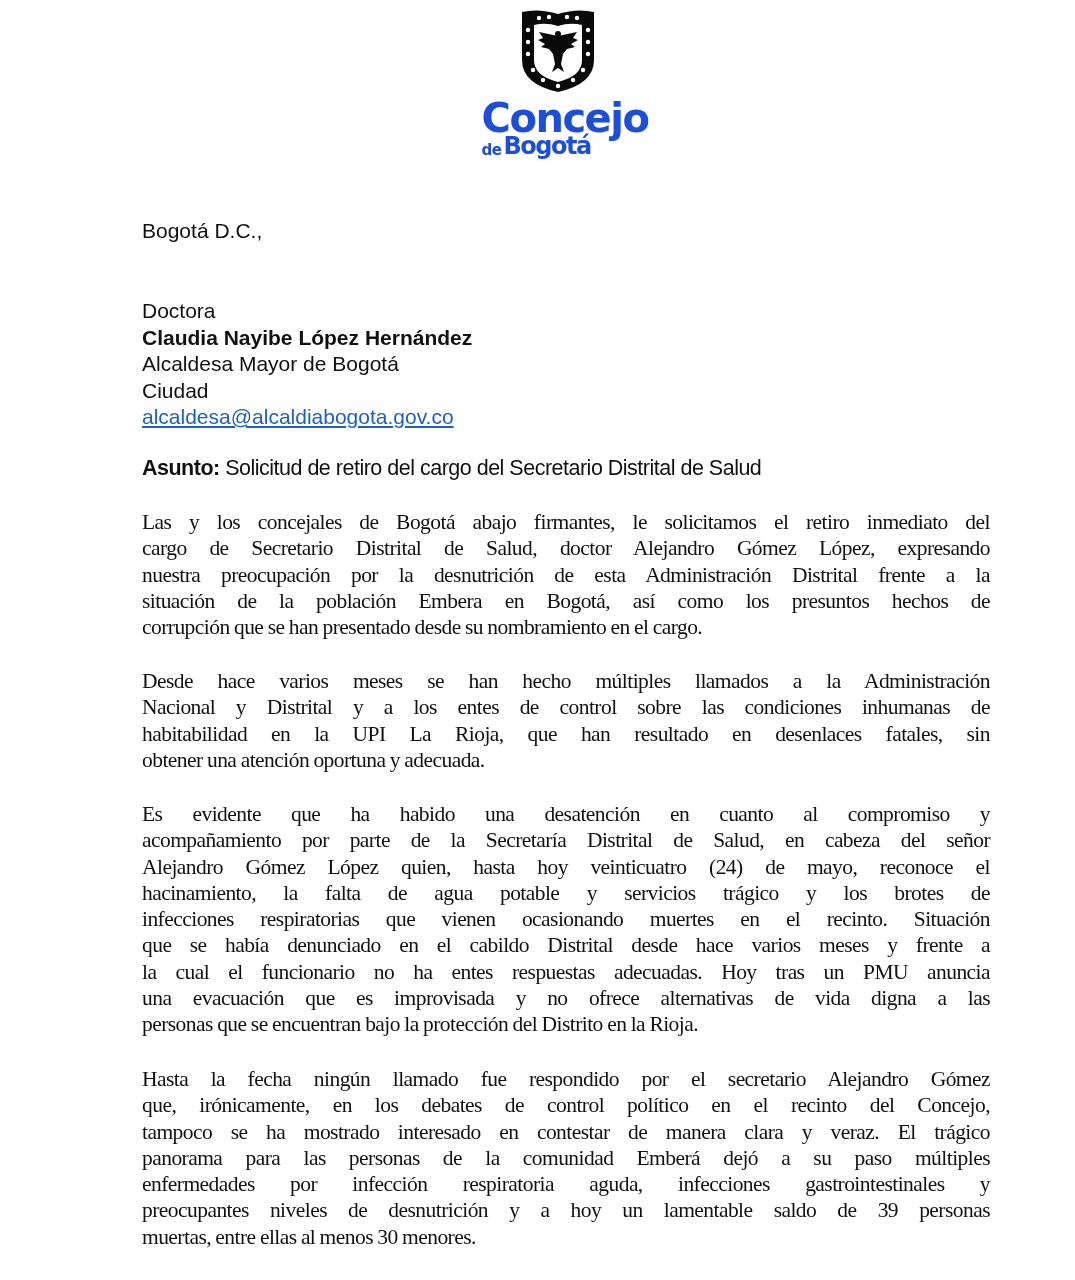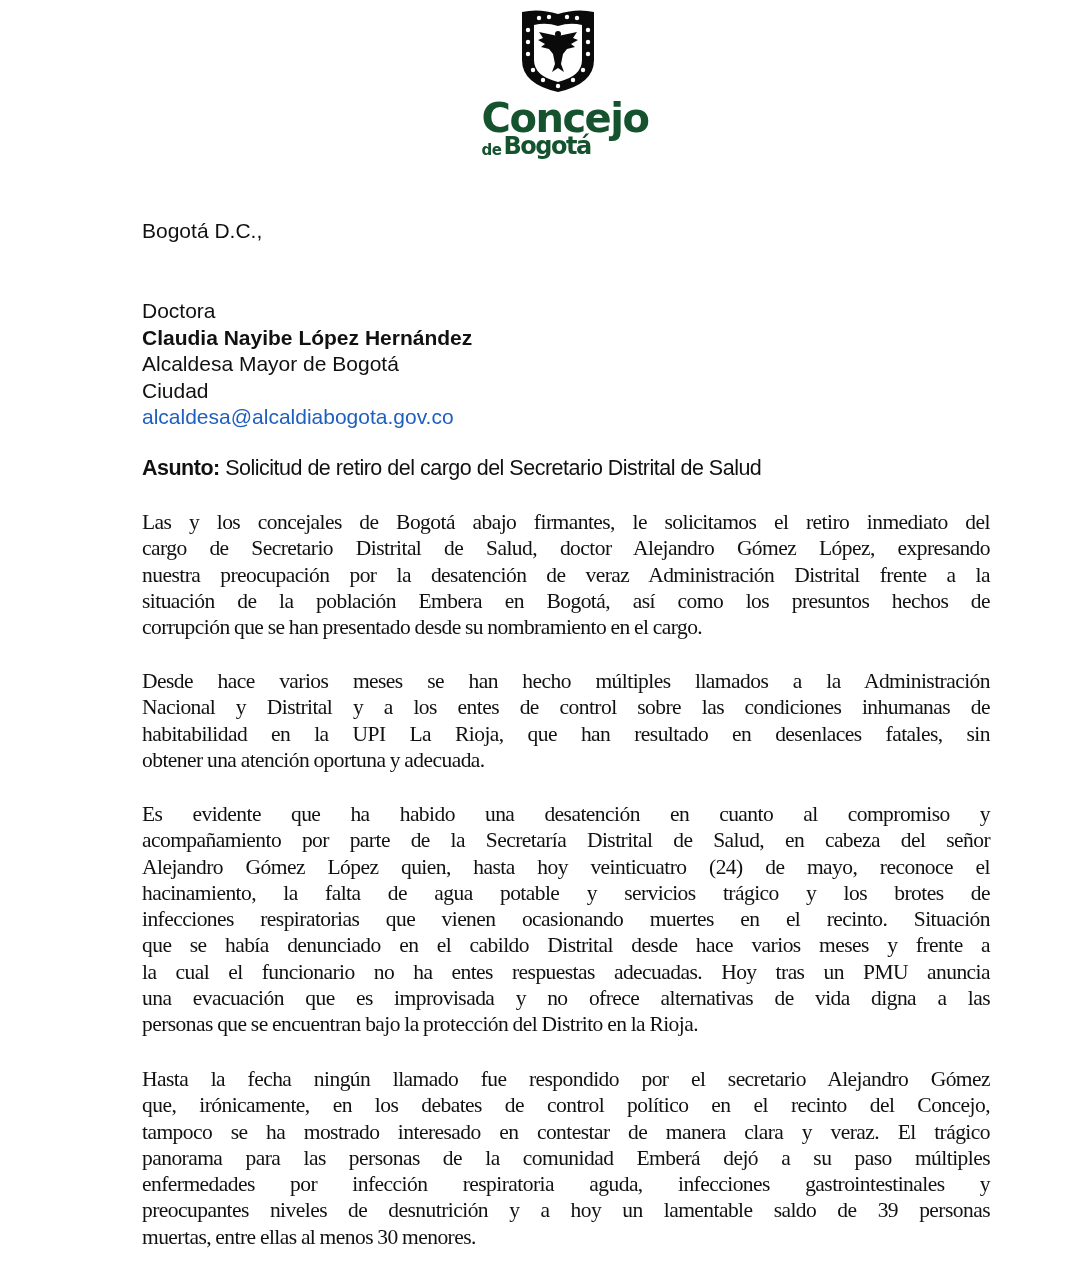--- a/index.html
+++ b/index.html
@@ -30,21 +30,21 @@
     }
     .brand {
       margin-top: 4px;
       margin-left: 55px;
       display: flex;
       flex-direction: column;
       align-items: flex-start;
       font-family: "DejaVu Sans", sans-serif;
       font-weight: bold;
       line-height: 1;
-      color: #14532d;
+      color: #1d4ed8;
     }
     .brand-main {
       font-size: 40px;
       letter-spacing: -1.5px;
     }
     .brand-sub-row {
       display: flex;
       align-items: flex-end;
       margin-top: -4px;
       margin-left: 0px;
@@ -70,20 +70,21 @@
     .block {
       position: absolute;
       left: 0;
       width: 848px;
       line-height: 26.5px;
     }
     .line { display: block; white-space: nowrap; }
     .bold { font-weight: bold; }
     .email-link {
       color: #1f5fbf;
+      text-decoration: underline;
       cursor: pointer;
     }
     .para {
       position: absolute;
       left: 0;
       width: 848px;
       font-family: Liberation Serif, serif;
       font-size: 21.5px;
       line-height: 26.3px;
       text-align: justify;
@@ -164,21 +165,21 @@
     <a class="line email-link">alcaldesa@alcaldiabogota.gov.co</a>
   </div>
 
   <div class="subject">
     <span class="bold">Asunto:</span><span> Solicitud de retiro del cargo del Secretario Distrital de Salud</span>
   </div>
 
   <div class="para" style="top:509px;">
     <span class="ln">Las y los concejales de Bogotá abajo firmantes, le solicitamos el retiro inmediato del</span>
     <span class="ln">cargo de Secretario Distrital de Salud, doctor Alejandro Gómez López, expresando</span>
-    <span class="ln">nuestra preocupación por la desatención de veraz Administración Distrital frente a la</span>
+    <span class="ln">nuestra preocupación por la desnutrición de esta Administración Distrital frente a la</span>
     <span class="ln">situación de la población Embera en Bogotá, así como los presuntos hechos de</span>
     <span class="ln last">corrupción que se han presentado desde su nombramiento en el cargo.</span>
   </div>
 
   <div class="para" style="top:668px;">
     <span class="ln">Desde hace varios meses se han hecho múltiples llamados a la Administración</span>
     <span class="ln">Nacional y Distrital y a los entes de control sobre las condiciones inhumanas de</span>
     <span class="ln">habitabilidad en la UPI La Rioja, que han resultado en desenlaces fatales, sin</span>
     <span class="ln last">obtener una atención oportuna y adecuada.</span>
   </div>

